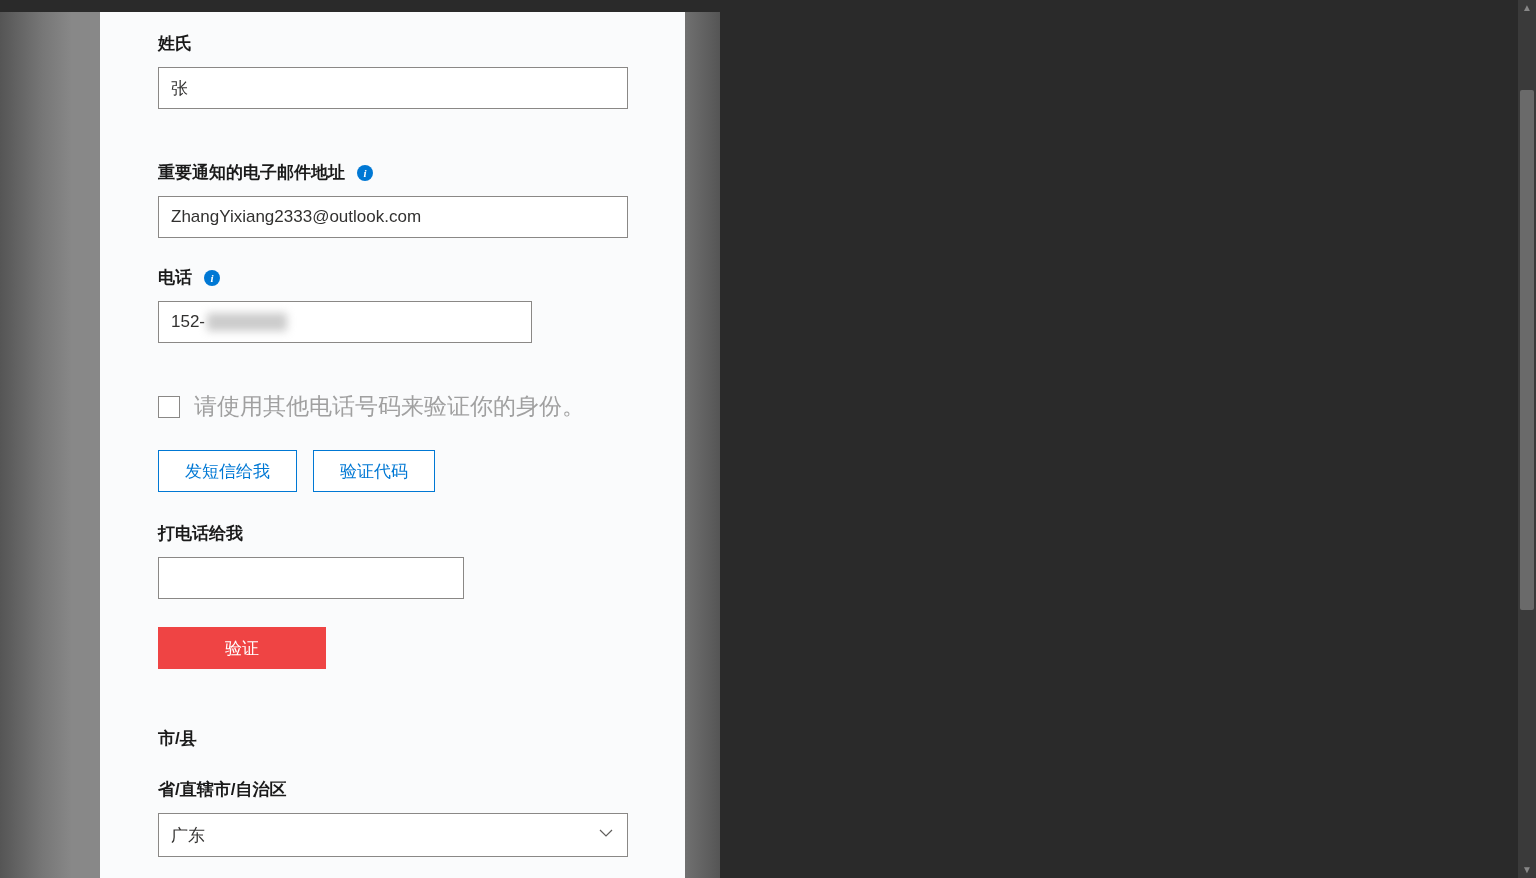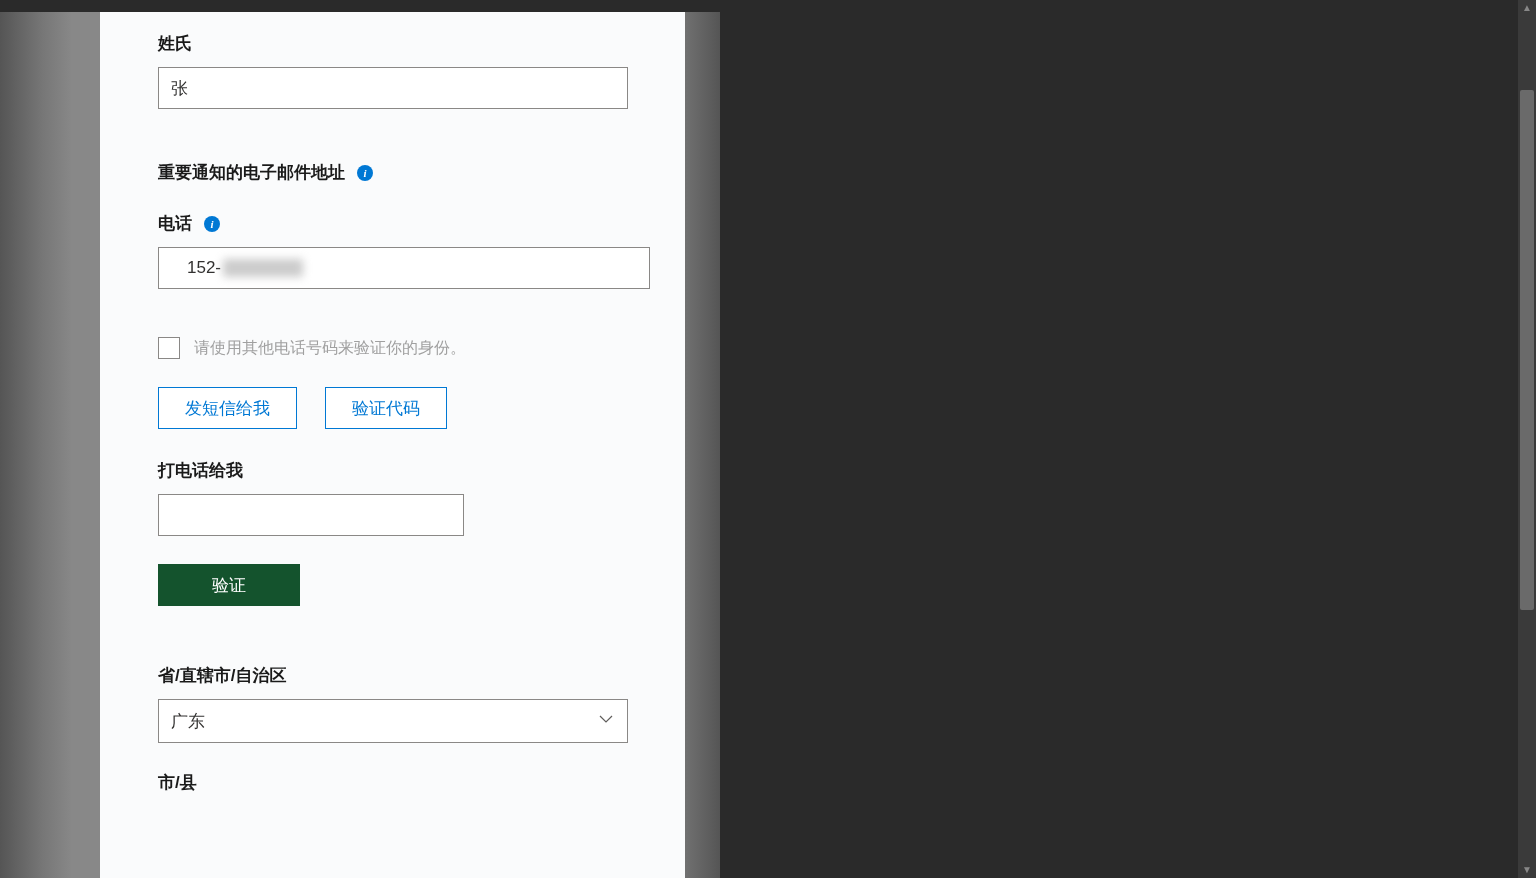--- a/index.html
+++ b/index.html
@@ -90,27 +90,27 @@
       color: #323130;
       outline: none;
     }
     
     .text-input.narrow {
       width: 306px;
     }
     
     .phone-input-wrapper {
       position: relative;
-      width: 492px;
+      width: 374px;
       height: 42px;
       border: 1px solid #8a8886;
       background: white;
       display: flex;
       align-items: center;
-      padding: 0 28px;
+      padding: 0 12px;
     }
     
     .phone-prefix {
       font-size: 17px;
       color: #323130;
     }
     
     .phone-blur {
       display: inline-block;
       width: 80px;
@@ -131,47 +131,47 @@
     
     .checkbox {
       width: 22px;
       height: 22px;
       border: 1px solid #8a8886;
       background: white;
       cursor: pointer;
     }
     
     .checkbox-label {
-      font-size: 16px;
+      font-size: 23px;
       color: #a0a0a0;
     }
     
     .button-row {
       display: flex;
-      gap: 28px;
+      gap: 16px;
       margin-bottom: 30px;
       font-family: Liberation Serif, serif;
     }
     
     .outline-button {
       height: 42px;
       padding: 0 26px;
       border: 1px solid #0078d4;
       background: white;
       color: #0078d4;
       font-size: 17px;
       font-family: inherit;
       cursor: pointer;
     }
     
     .primary-button {
       height: 42px;
-      width: 142px;
+      width: 168px;
       border: none;
-      background: #14532d;
+      background: #ef4444;
       color: white;
       font-size: 17px;
       font-family: inherit;
       cursor: pointer;
     }
     
     .verify-section {
       margin-bottom: 58px;
     }
     
@@ -261,20 +261,21 @@
       <input type="text" class="text-input" value="张" style="">
     </div>
 
     <div class="spacer-large"></div>
 
     <div class="field-group tight">
       <div class="field-label">
         <span>重要通知的电子邮件地址</span>
         <span class="info-icon">i</span>
       </div>
+      <input type="text" class="text-input" value="ZhangYixiang2333@outlook.com" style="">
     </div>
 
     <div class="field-group tight">
       <div class="field-label">
         <span>电话</span>
         <span class="info-icon">i</span>
       </div>
       <div class="phone-input-wrapper">
         <span class="phone-prefix">152-</span>
         <span class="phone-blur"></span>
@@ -293,42 +294,42 @@
 
     <div class="verify-section">
       <div class="field-group tight">
         <div class="field-label">
           <span>打电话给我</span>
         </div>
         <input type="text" class="text-input narrow" value="" style="">
       </div>
       
       <button class="primary-button">验证</button>
+    </div>
+
+    <div class="field-group">
+      <div class="field-label">
+        <span>市/县</span>
+      </div>
     </div>
 
     <div class="field-group">
       <div class="field-label">
         <span>省/直辖市/自治区</span>
       </div>
       <div class="select-wrapper">
         <input type="text" class="select-input" readonly="" value="广东" style="">
         <span class="select-chevron">
           <svg viewBox="0 0 16 16" fill="none" stroke="#605e5c" stroke-width="1.2">
             <path d="M2 5 L8 11 L14 5"></path>
           </svg>
         </span>
       </div>
     </div>
 
-    <div class="field-group">
-      <div class="field-label">
-        <span>市/县</span>
-      </div>
-    </div>
-
   </div>
 </div>
 
 <div class="dark-panel"></div>
 
 <div class="scrollbar-track">
   <div class="scroll-arrow up">▲</div>
   <div class="scrollbar-thumb"></div>
   <div class="scroll-arrow down">▼</div>
 </div>

